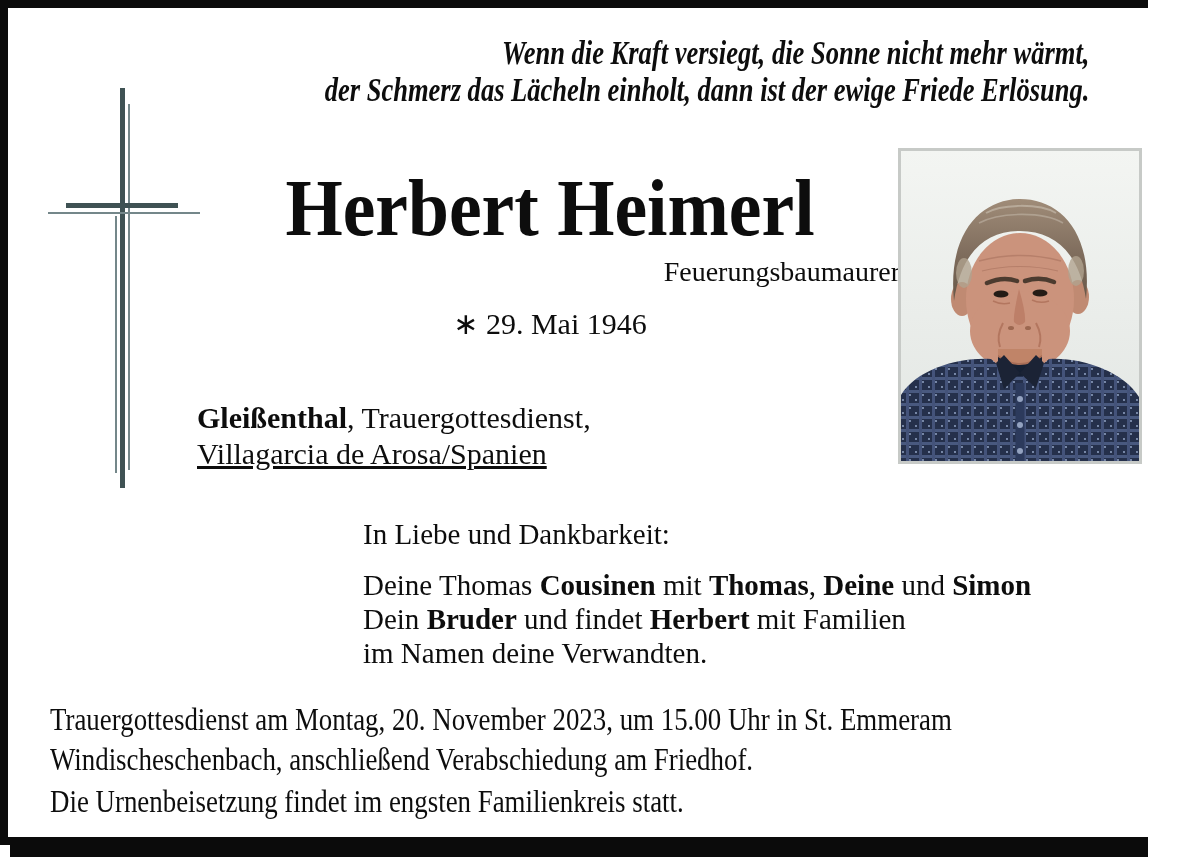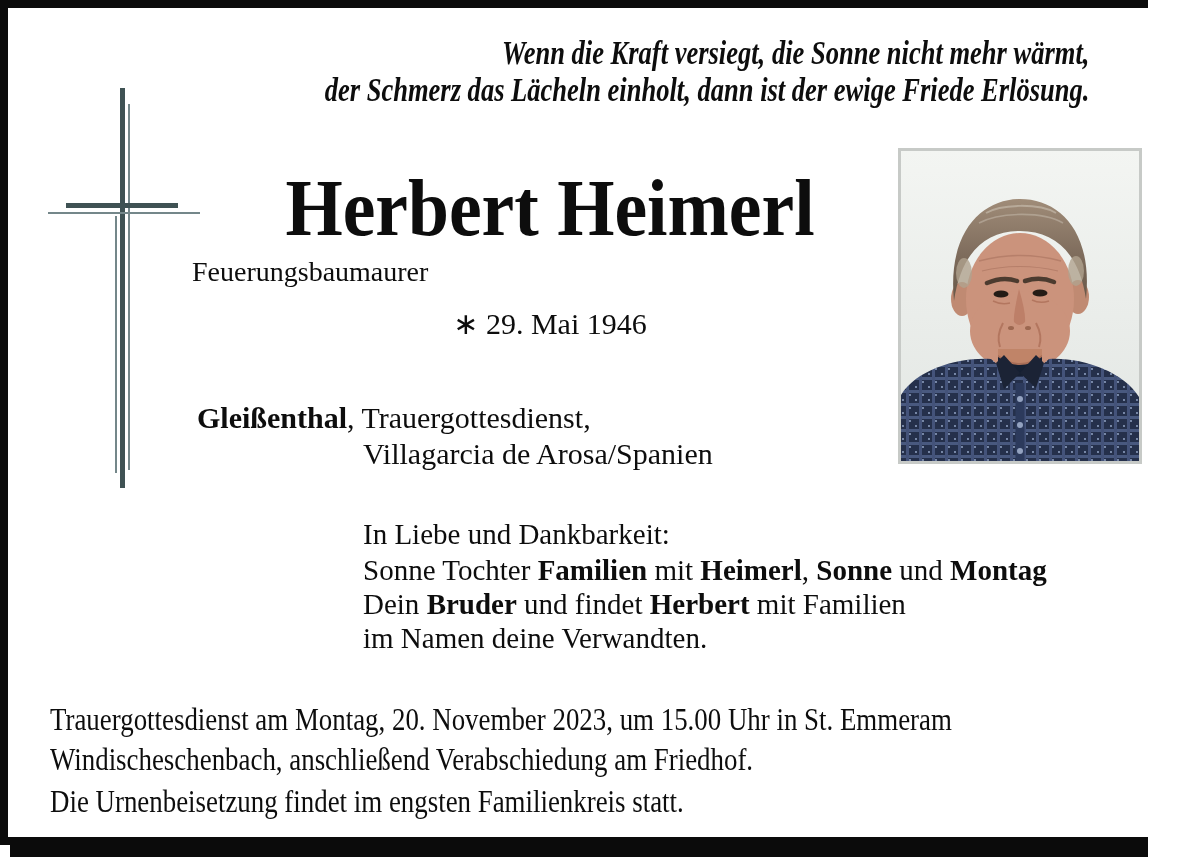--- a/index.html
+++ b/index.html
@@ -28,28 +28,28 @@
   .cv2{left:80px;top:16px;width:2px;height:366px;}
   .cv3{left:67px;top:128px;width:2px;height:257px;}
   .ch1{left:18px;top:115px;width:112px;height:5px;}
   .ch2{left:0;top:124px;width:152px;height:2px;}
 
   .name{
     position:absolute;left:200px;top:166px;width:700px;text-align:center;
     font-size:80px;font-weight:bold;line-height:84px;white-space:nowrap;
     transform:scaleX(0.92);transform-origin:50% 0;
   }
-  .profession{position:absolute;left:192px;top:256px;width:700px;text-align:left;font-size:28px;}
+  .profession{position:absolute;left:200px;top:256px;width:700px;text-align:right;font-size:28px;}
   .dates{position:absolute;left:200px;top:306px;width:700px;display:flex;justify-content:center;gap:64px;font-size:30px;}
 
   .places{position:absolute;left:197px;top:400px;font-size:30px;line-height:36px;}
-  .places .l2{margin-left:166px;}
+  .places .l2{text-decoration:underline;}
 
   .family{position:absolute;left:363px;top:517px;font-size:29px;line-height:34px;}
-  .family .fam-intro{margin-bottom:2px;}
+  .family .fam-intro{margin-bottom:17px;}
 
   .service{
     position:absolute;left:50px;top:699px;font-size:32px;line-height:40px;
     transform:scaleX(0.84);transform-origin:0 0;white-space:nowrap;
   }
   .service .l3{margin-top:2px;}
 
   .photo{
     position:absolute;left:898px;top:148px;width:238px;height:310px;
     border:3px solid #c7cac7;background:#eef1ee;
@@ -87,21 +87,21 @@
     <span>∗ 29. Mai 1946</span>
   </div>
 
   <div class="places">
     <div><b>Gleißenthal</b><span>, Trauergottesdienst,</span></div>
     <div class="l2">Villagarcia de Arosa/Spanien</div>
   </div>
 
   <div class="family">
     <div class="fam-intro">In Liebe und Dankbarkeit:</div>
-    <div><span>Sonne Tochter </span><b>Familien</b><span> mit </span><b>Heimerl</b><span>, </span><b>Sonne</b><span> und </span><b>Montag</b></div>
+    <div><span>Deine Thomas </span><b>Cousinen</b><span> mit </span><b>Thomas</b><span>, </span><b>Deine</b><span> und </span><b>Simon</b></div>
     <div><span>Dein </span><b>Bruder</b><span> und findet </span><b>Herbert</b><span> mit Familien</span></div>
     <div>im Namen deine Verwandten.</div>
   </div>
 
   <div class="service">
     <div>Trauergottesdienst am Montag, 20. November 2023, um 15.00 Uhr in St. Emmeram</div>
     <div>Windischeschenbach, anschließend Verabschiedung am Friedhof.</div>
     <div class="l3">Die Urnenbeisetzung findet im engsten Familienkreis statt.</div>
   </div>
 

